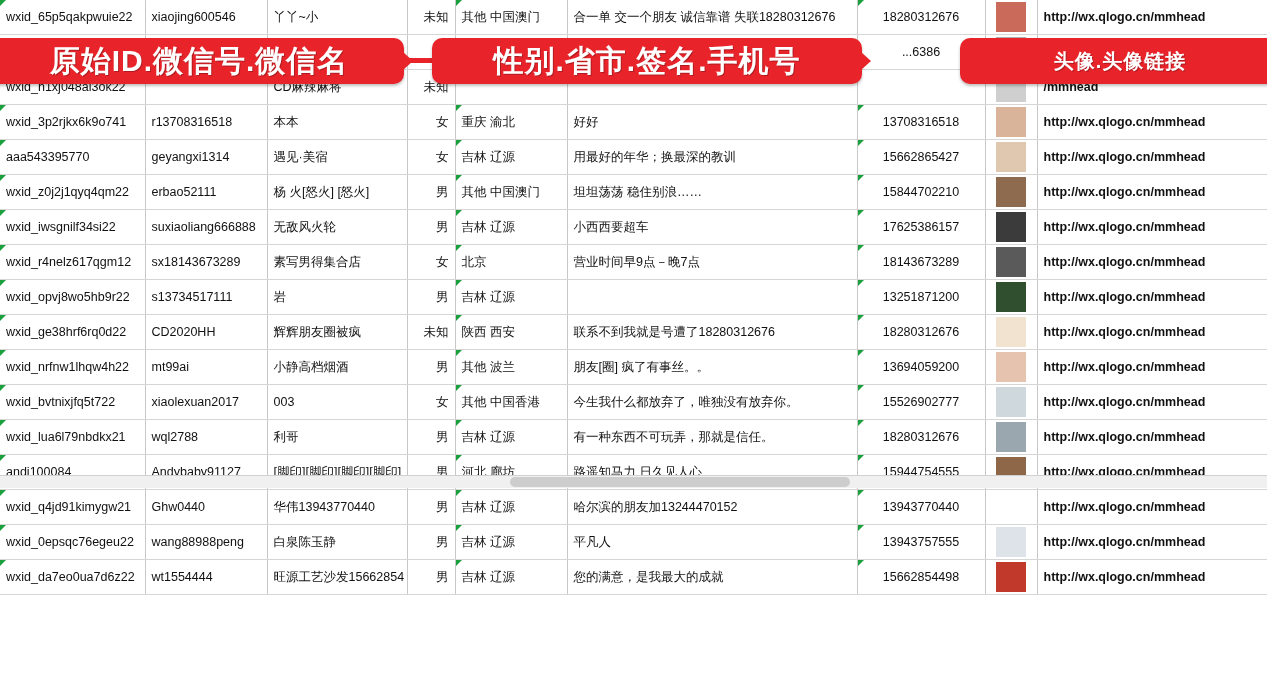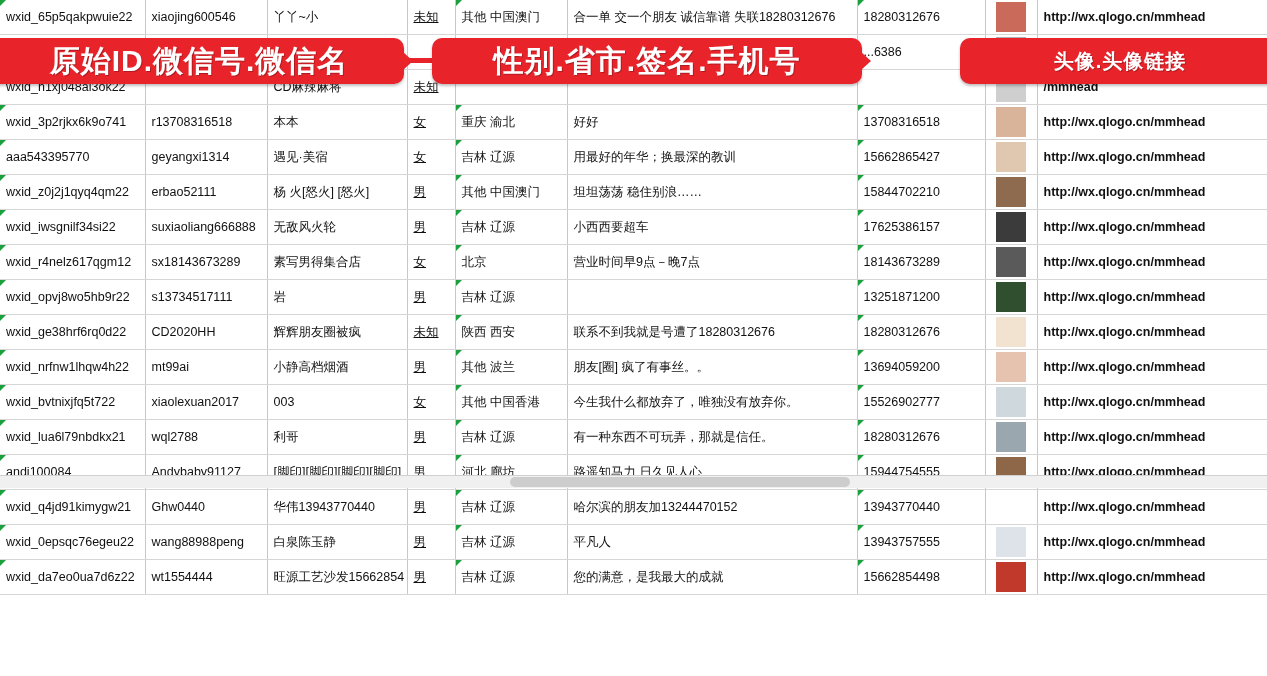--- a/index.html
+++ b/index.html
@@ -41,22 +41,22 @@
   col.c0 { width: 145px; }
   col.c1 { width: 122px; }
   col.c2 { width: 140px; }
   col.c3 { width: 48px; }
   col.c4 { width: 112px; }
   col.c5 { width: 290px; }
   col.c6 { width: 128px; }
   col.c7 { width: 52px; }
   col.c8 { width: 230px; }
 
-  td.sex { text-align: left; text-decoration: underline; }
-  td.phone { text-align: left; }
+  td.sex { text-align: right; }
+  td.phone { text-align: center; }
   td.avatar {
     padding: 0;
     text-align: center;
     border-right: 1px solid #c8c8c8;
   }
   td.url {
     color: #111;
     font-size: 12.5px;
     font-weight: bold;
   }

